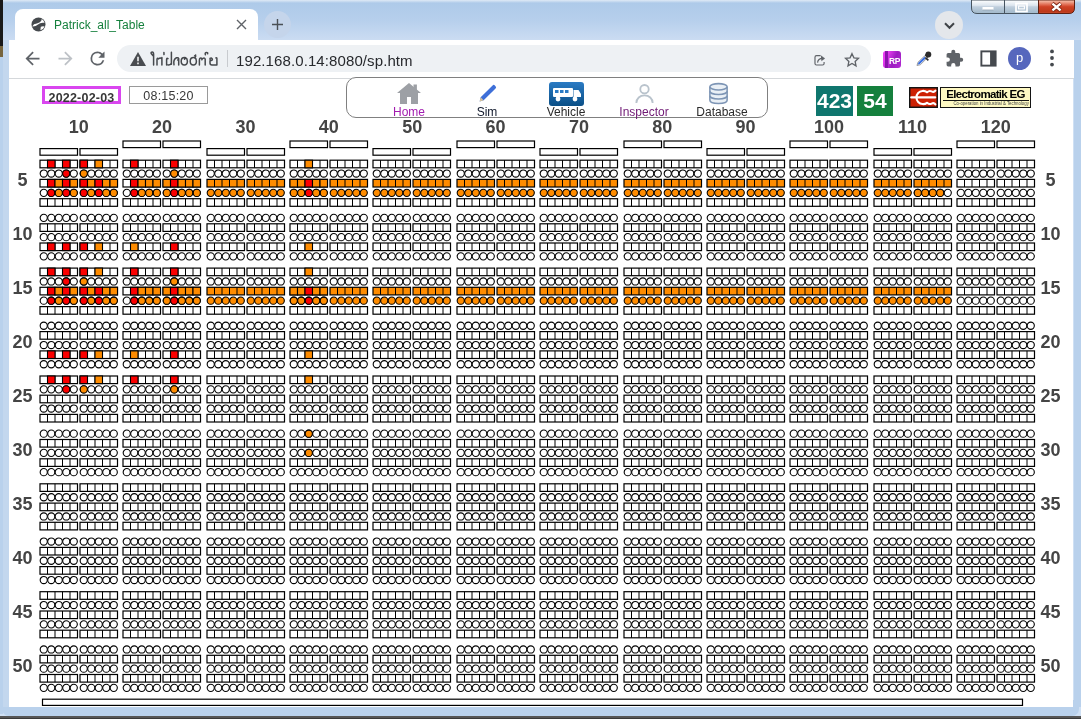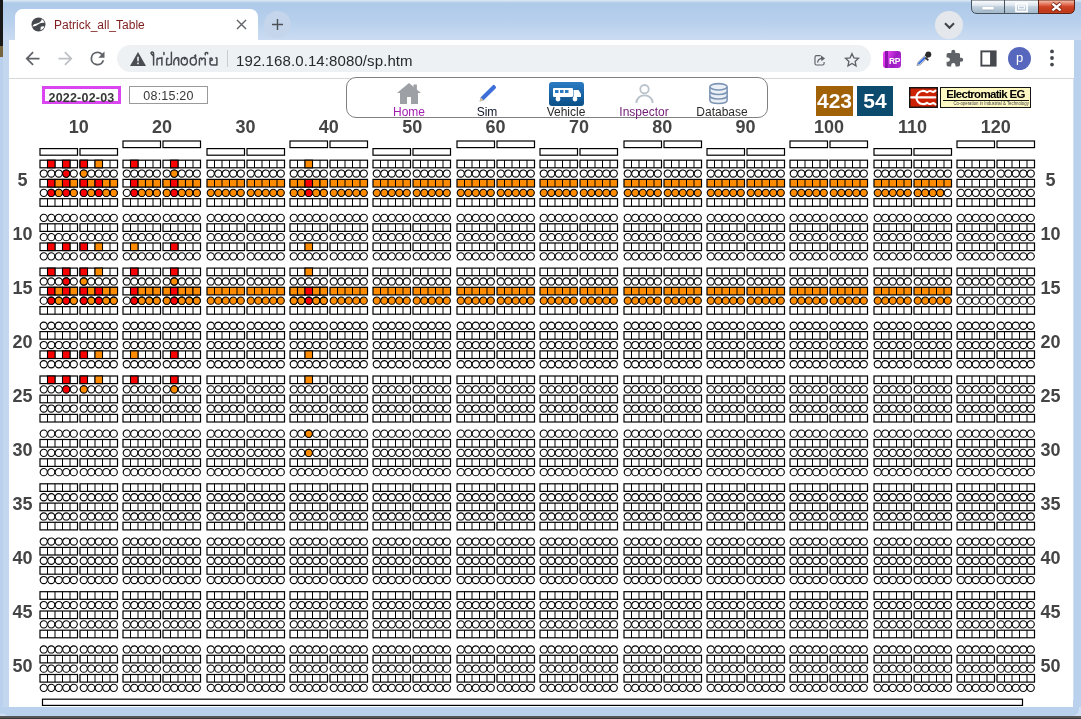--- a/index.html
+++ b/index.html
@@ -14,21 +14,21 @@
 <div class="abs" style="left:0;top:716px;width:1081px;height:1.5px;background:#565656"></div>
 <div class="abs" style="left:2px;top:700px;width:1077px;height:16px;background:#b9d1ec;border-radius:0 0 7px 7px"></div>
 <div class="abs" style="left:9px;top:40px;width:1065px;height:38px;background:#ffffff"></div>
 <div class="abs" style="left:9px;top:78px;width:1065px;height:1px;background:#d5d8db"></div>
 <div class="abs" style="left:15px;top:9px;width:243px;height:31px;background:#fff;border-radius:8px 8px 0 0"></div>
 <svg class="abs" style="left:31px;top:17px" width="15" height="15" viewBox="0 0 15 15">
 <circle cx="7.5" cy="7.5" r="7" fill="#45494d"></circle>
 <path d="M1.2 9.6 Q4.8 9.8 7.0 7.5 Q9.2 5.2 13.6 5.8 Q13 3.4 10.8 2.0 Q10.6 4.4 8.4 5.6 Q6 6.8 3 7.2 Z" fill="#fff"></path>
 <path d="M9.4 13.2 Q12.6 12.2 13.6 9.4 Q11.4 8.8 9.8 9.8 Q9.6 11.6 9.4 13.2Z" fill="#fff"></path>
 </svg>
-<div class="abs" style="left:54px;top:18px;font-size:12px;color:#7f1d1d">Patrick_all_Table</div>
+<div class="abs" style="left:54px;top:18px;font-size:12px;color:#15803d">Patrick_all_Table</div>
 <svg class="abs" style="left:236px;top:19px" width="11" height="11" viewBox="0 0 11 11">
     <path d="M1 1 10 10M10 1 1 10" stroke="#5f6368" stroke-width="1.4"></path>
   </svg>
 <div class="abs" style="left:264px;top:11px;width:27px;height:27px;border-radius:50%;background:#c5d5eb"></div>
 <svg class="abs" style="left:271px;top:18px" width="13" height="13" viewBox="0 0 13 13">
     <path d="M6.5 1v11M1 6.5h11" stroke="#4a5056" stroke-width="1.4"></path>
   </svg>
 <div class="abs" style="left:935px;top:11px;width:28px;height:28px;border-radius:50%;background:#e4e7eb"></div>
 <svg class="abs" style="left:943.5px;top:21.5px" width="11" height="8" viewBox="0 0 11 8">
     <path d="M1 1.2 5.5 5.8 10 1.2" fill="none" stroke="#3f4347" stroke-width="2"></path>
@@ -163,22 +163,22 @@
 <circle cx="12" cy="7.5" r="4.4" fill="none" stroke="#b9c3cc" stroke-width="1.9"></circle>
 <path d="M3.5 22c0-5 3.8-8 8.5-8s8.5 3 8.5 8" fill="none" stroke="#b9c3cc" stroke-width="1.9"></path>
 </svg>
 <svg class="abs" style="left:707px;top:82px" width="23" height="23" viewBox="0 0 24 24">
 <g fill="#eaf0f6" stroke="#7d95b5" stroke-width="1.6">
 <path d="M3 5v14c0 2 4 3.4 9 3.4s9-1.4 9-3.4V5"></path>
 <ellipse cx="12" cy="5" rx="9" ry="3.3"></ellipse>
 <path d="M3 9.7c0 1.9 4 3.3 9 3.3s9-1.4 9-3.3M3 14.4c0 1.9 4 3.3 9 3.3s9-1.4 9-3.3" fill="none"></path>
 </g>
   </svg>
-<div class="abs" style="left:816px;top:86px;width:37px;height:30px;background:#a16207;color:#fff;font-size:21px;font-weight:bold;text-align:center;line-height:29px">423</div>
-<div class="abs" style="left:857px;top:86px;width:36px;height:30px;background:#0c4a6e;color:#fff;font-size:21px;font-weight:bold;text-align:center;line-height:29px">54</div>
+<div class="abs" style="left:816px;top:86px;width:37px;height:30px;background:#0f766e;color:#fff;font-size:21px;font-weight:bold;text-align:center;line-height:29px">423</div>
+<div class="abs" style="left:857px;top:86px;width:36px;height:30px;background:#15803d;color:#fff;font-size:21px;font-weight:bold;text-align:center;line-height:29px">54</div>
 <svg class="abs" style="left:909px;top:87px" width="29" height="21" viewBox="0 0 29 21">
 <rect x="0.7" y="0.7" width="27.6" height="19.6" fill="#cd2104" stroke="#141414" stroke-width="1.5"></rect>
 <g fill="none" stroke="#fff" stroke-width="2.1" stroke-linecap="round">
 <path d="M18 5.2 A6.6 6.6 0 1 0 18 15.8"></path>
 <path d="M2.2 10.4 H26.2"></path>
 <path d="M18 5.2 Q20.4 3.2 22.6 4.4 Q25 5.6 26.4 3.6"></path>
 <path d="M18 15.8 Q20.4 17.8 22.6 16.6 Q25 15.4 26.4 17.4"></path>
 </g>
   </svg>
 <div class="abs" style="left:940px;top:87px;width:91px;height:21px;border:1.6px solid #141414;background:#fef9c3">

